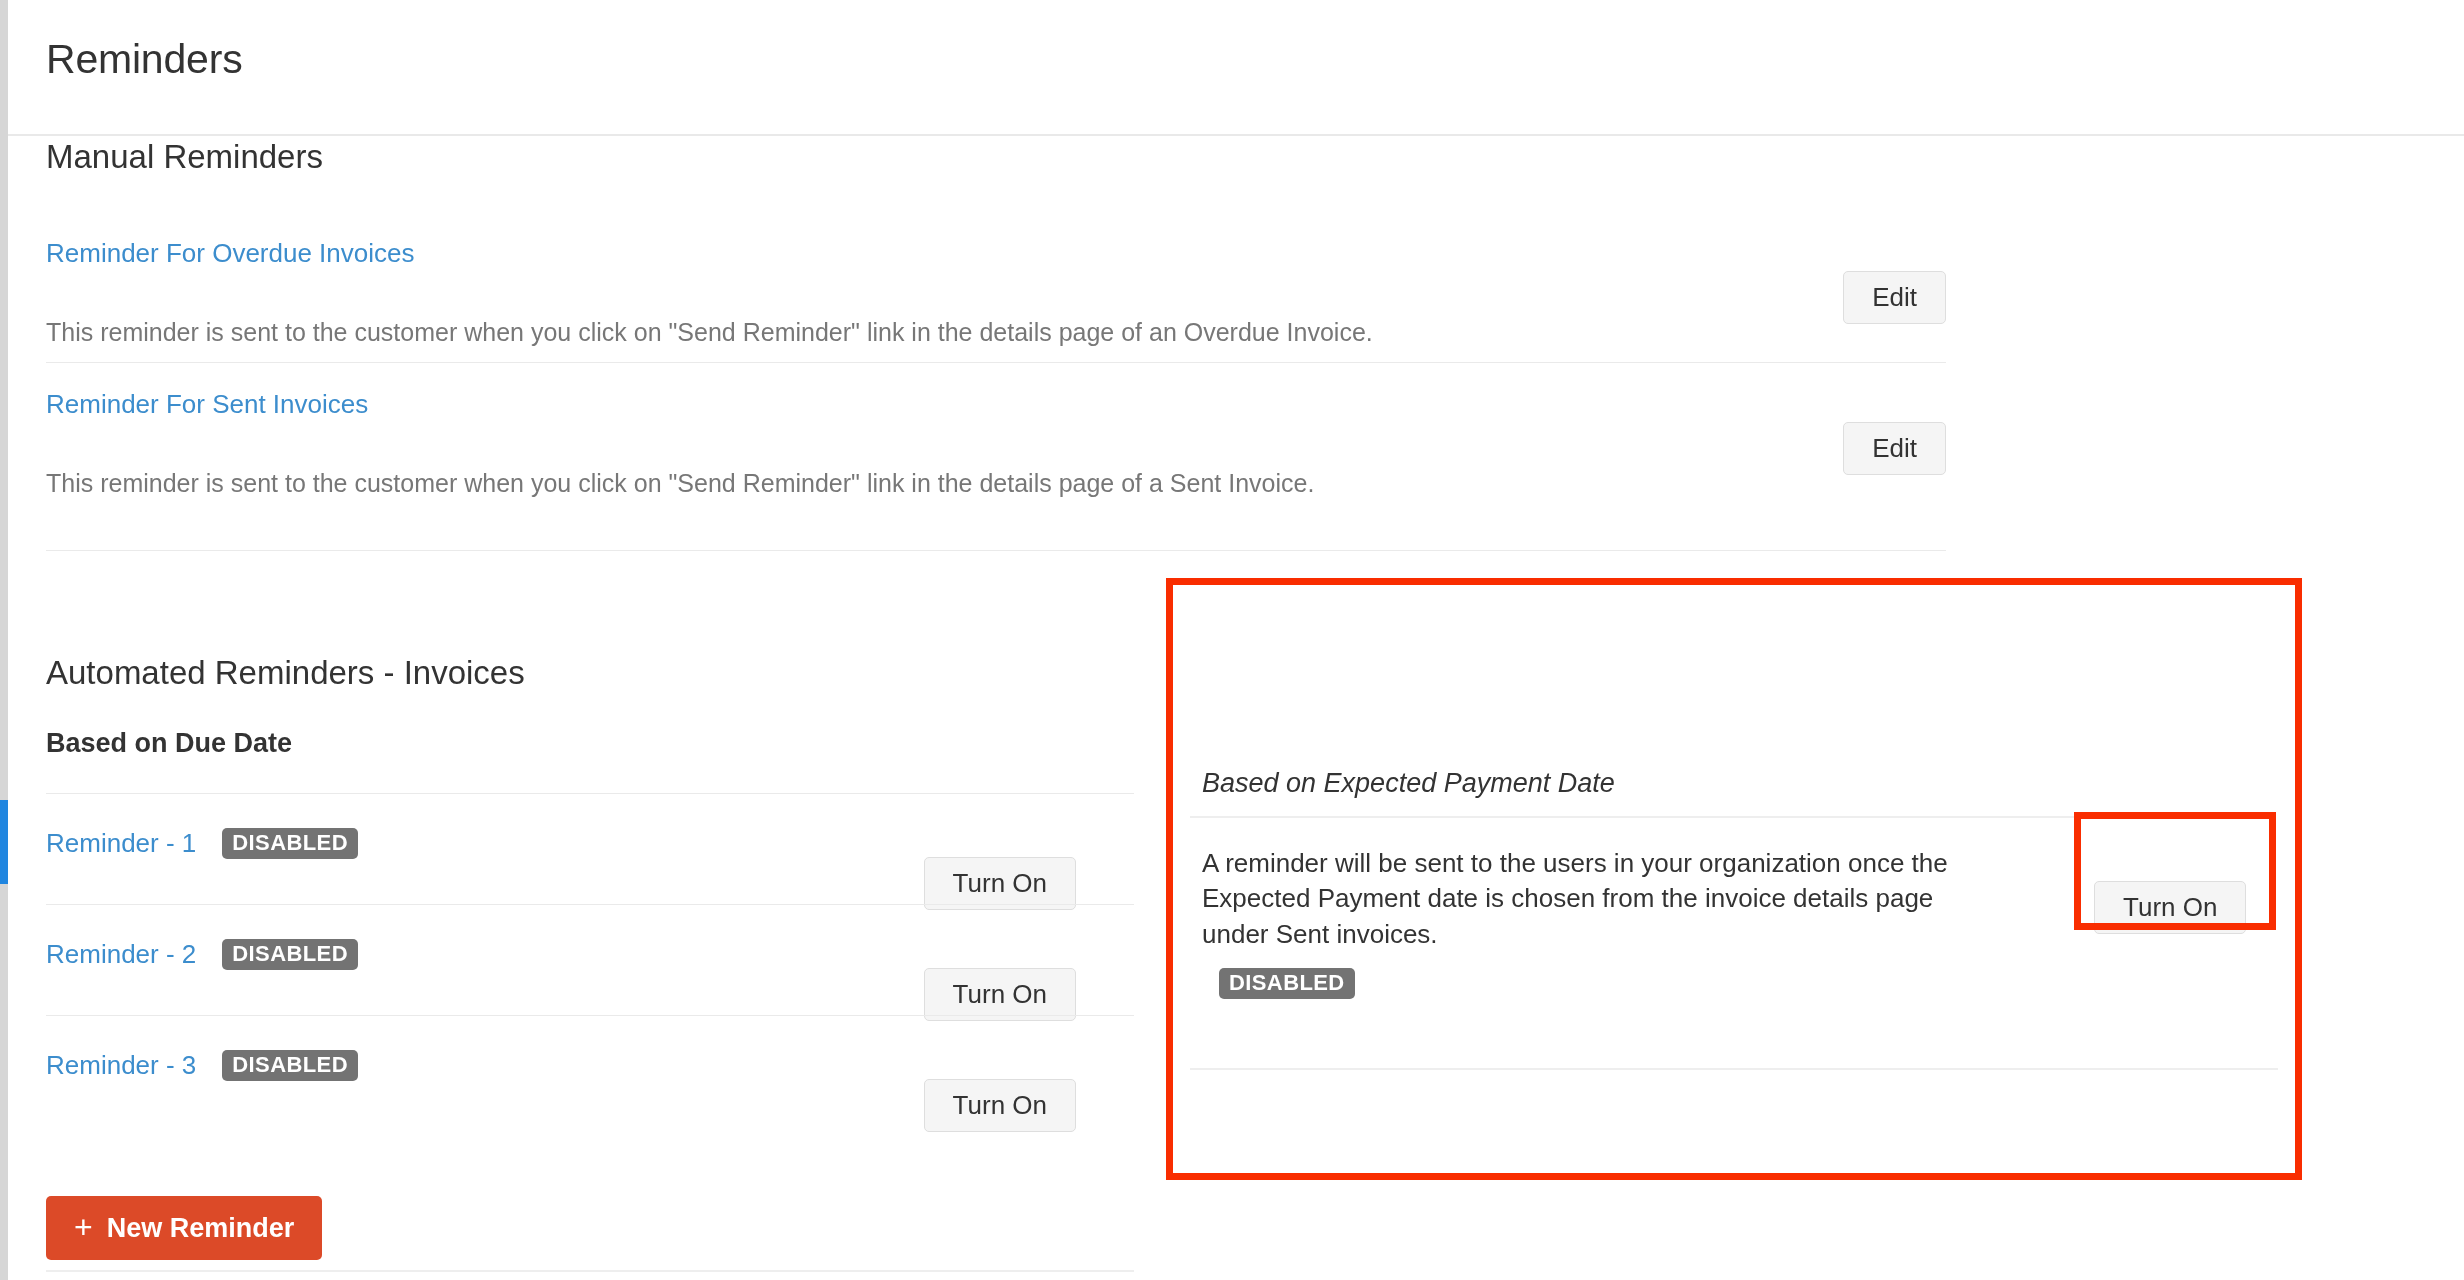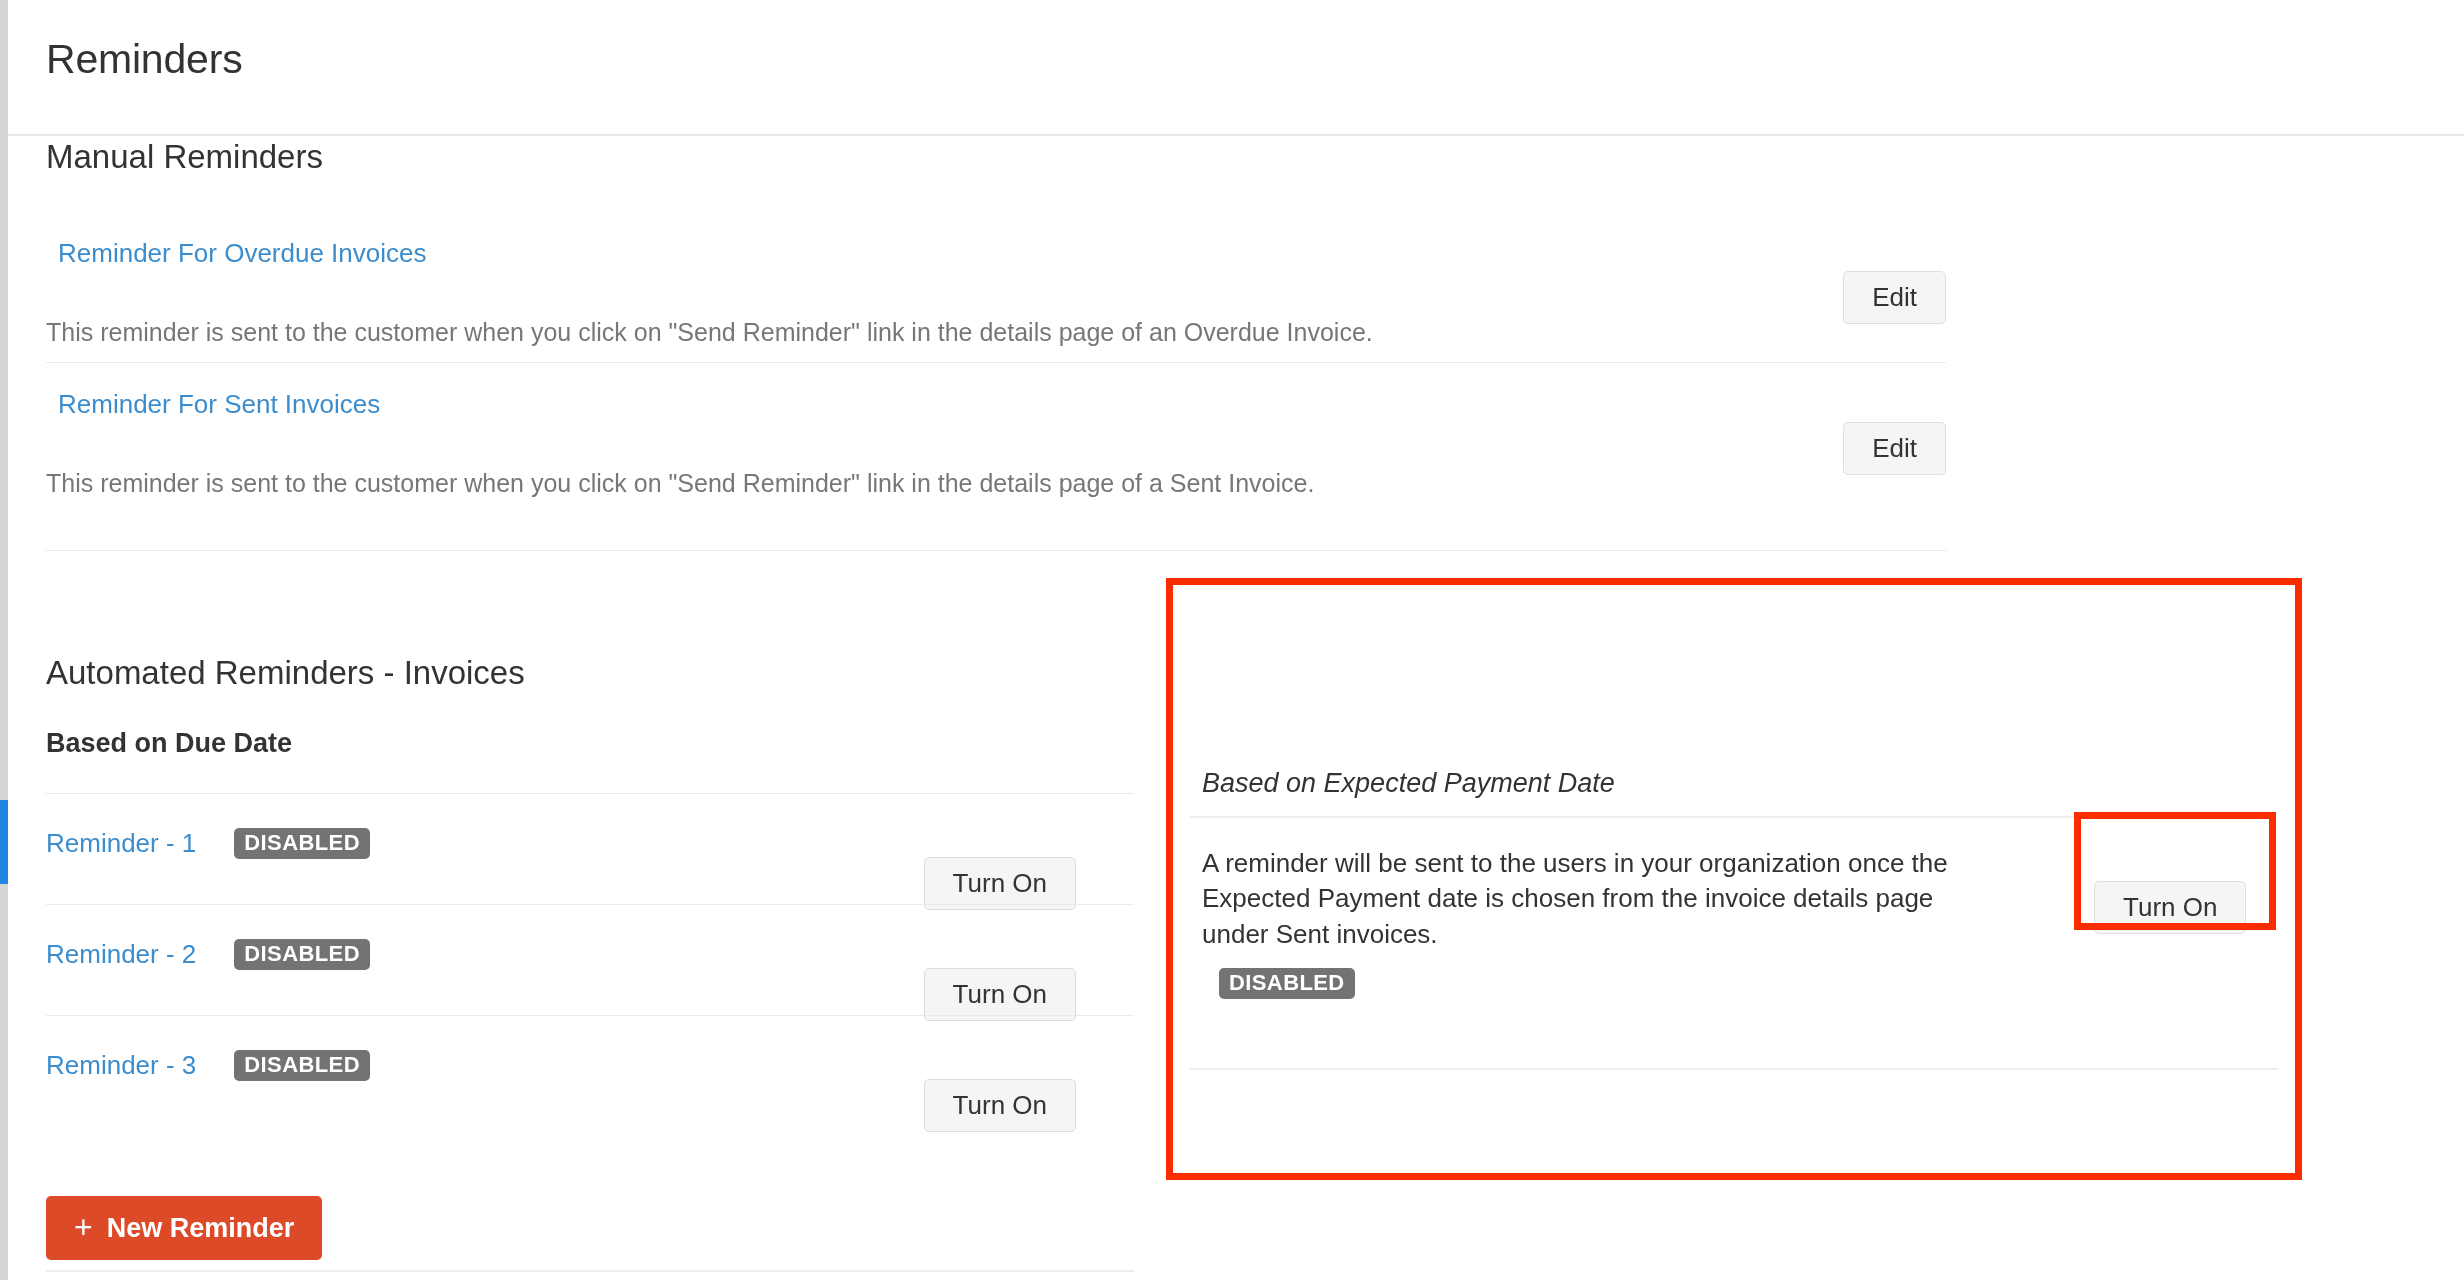--- a/index.html
+++ b/index.html
@@ -73,21 +73,21 @@
     font-weight: 400;
     color: #333333;
   }
 
   
   .manual-block { position: absolute; left: 38px; top: 74px; width: 1900px; }
   .manual-row { position: relative; height: 150px; }
   .manual-row + .manual-row { border-top: 1px solid #eaeaea; }
   .manual-link {
     position: absolute;
-    top: 26px; left: 12px;
+    top: 26px; left: 0;
     font-size: 26px;
     color: #3c8dcd;
     text-decoration: none;
     cursor: pointer;
     text-align: right;
   }
   .manual-desc {
     position: absolute;
     top: 72px; left: 0;
     font-size: 25px;
@@ -143,21 +143,21 @@
     position: relative;
     height: 110px;
     border-top: 1px solid #eaeaea;
   }
   .reminder-left {
     position: absolute;
     left: 0;
     top: 34px;
     display: flex;
     align-items: flex-end;
-    gap: 21px;
+    gap: 9px;
   }
   .reminder-link {
     font-size: 26px;
     color: #3c8dcd;
     text-decoration: none;
     cursor: pointer;
     white-space: nowrap;
   }
   .badge-disabled {
     display: inline-block;

